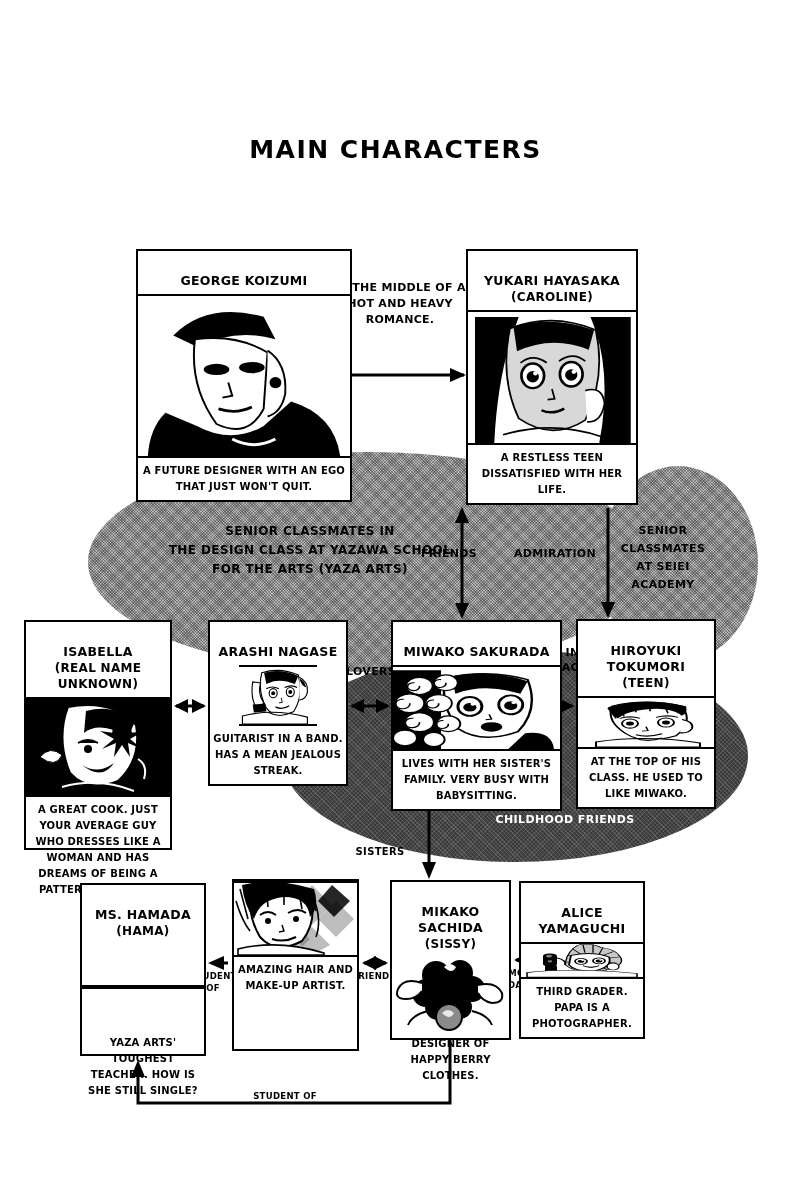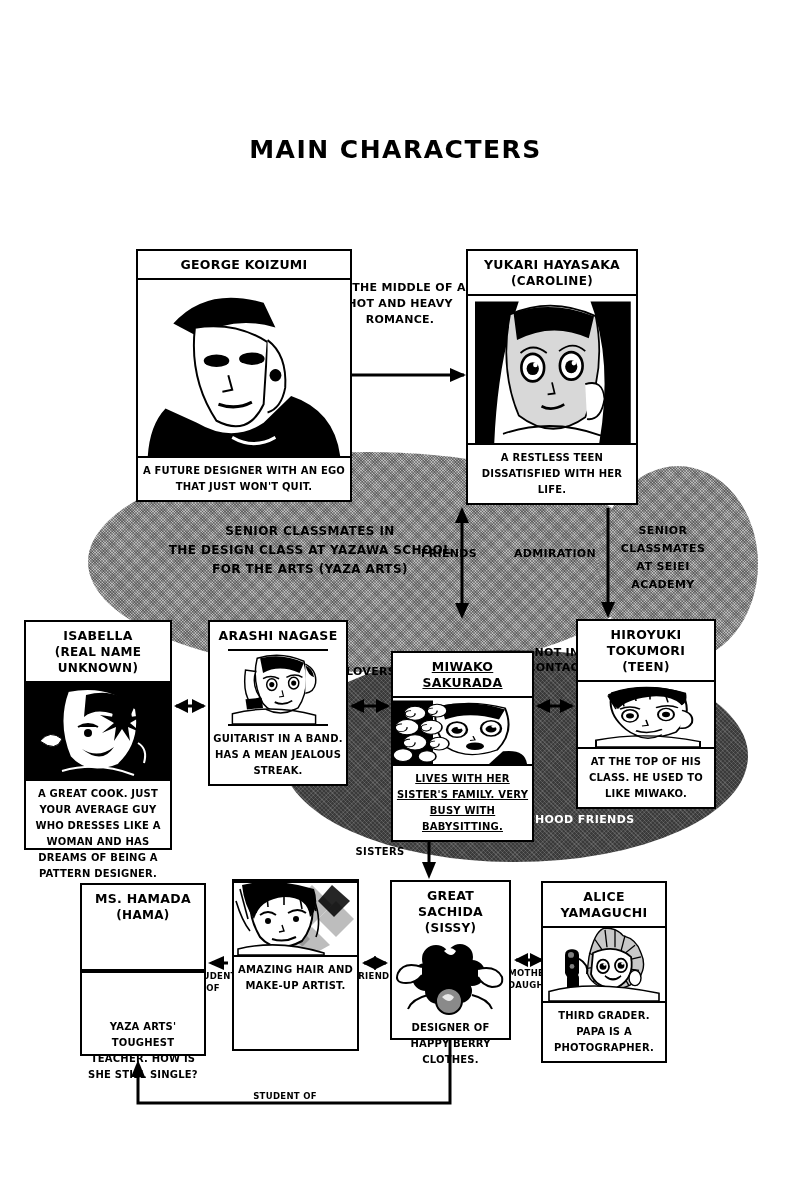--- a/index.html
+++ b/index.html
@@ -42,46 +42,46 @@
   #oval-label-yaza{left:100px;top:522px;width:420px;font-size:12px;}
   #oval-label-seiei{left:608px;top:522px;width:110px;font-size:11px;line-height:18px;}
   #oval-label-childhood{left:450px;top:810px;width:230px;color:#ffffff;font-size:11px;}
 
   
   .card{
     position:absolute;border:2px solid #000;background:#fff;
     display:flex;flex-direction:column;box-sizing:border-box;
   }
   .card .cname{
-    text-align:center;font-weight:bold;padding:6px 2px 5px;
+    text-align:center;font-weight:bold;padding:22px 2px 5px;
     font-size:12.5px;line-height:16px;letter-spacing:.3px;
   }
   .card .cname .alias{display:block;font-size:12px;}
   .card .portrait{
     flex:1 1 auto;border-top:2px solid #000;border-bottom:2px solid #000;
     position:relative;overflow:hidden;background:#fff;
   }
   .card .cdesc{
     text-align:center;font-weight:bold;font-size:10px;line-height:16px;
     padding:5px 3px 5px;letter-spacing:.2px;
   }
 
   
   .portrait svg{display:block;width:100%;height:100%;}
 
   #card-george   {left:136px;top:249px;width:216px;height:253px;}
   #card-yukari   {left:466px;top:249px;width:172px;height:256px;}
   #card-isabella {left:24px;top:620px;width:148px;height:230px;}
   #card-arashi   {left:208px;top:620px;width:140px;height:166px;align-items:center;}
-  #card-miwako   {left:391px;top:651px;width:143px;height:191px;text-decoration:underline;}
+  #card-miwako   {left:391px;top:620px;width:171px;height:191px;}
   #card-hiroyuki {left:576px;top:619px;width:140px;height:190px;}
   #card-hamada   {left:80px;top:883px;width:126px;height:173px;gap:41px;}
   #card-seiji    {left:232px;top:879px;width:127px;height:172px;}
   #card-mikako   {left:390px;top:880px;width:121px;height:160px;}
-  #card-alice    {left:541px;top:881px;width:126px;height:182px;}
+  #card-alice    {left:519px;top:881px;width:126px;height:158px;}
 
   
   .conn-label{
     position:absolute;text-align:center;font-weight:bold;
     font-size:11px;line-height:16px;letter-spacing:.3px;
   }
   .conn-label.tiny{font-size:8.5px;line-height:12px;}
   .arrow-svg{position:absolute;overflow:visible;}
   .arrow-svg line,.arrow-svg path,.arrow-svg polyline{
     stroke:#000;fill:none;stroke-width:3;
@@ -429,21 +429,21 @@
         <path d="M48 42 L50 48 L45 49" stroke="#000" stroke-width="1.4" fill="none"></path>
         <path d="M38 56 Q50 60 62 54" stroke="#000" stroke-width="2" fill="none"></path>
         <path d="M4 66 Q44 56 90 70 L90 72 L4 72 Z" fill="#fff" stroke="#000" stroke-width="1.6"></path>
       </svg>
     </div>
     <div class="cdesc">AMAZING HAIR AND MAKE-UP ARTIST.</div>
   </div>
 
   <div class="card" id="card-mikako">
     <div class="cname">
-      <span>GREAT SACHIDA</span>
+      <span>MIKAKO SACHIDA</span>
       <span class="alias">(SISSY)</span>
     </div>
     <div class="portrait" style="border:none;flex:0 0 74px;height:74px;">
       <svg viewBox="0 0 117 74" preserveAspectRatio="none">
         <rect width="117" height="74" fill="#fff"></rect>
         <g fill="#000" stroke="#000" stroke-width="2">
           <circle cx="44" cy="18" r="13"></circle>
             <circle cx="68" cy="16" r="12"></circle>
           <circle cx="34" cy="36" r="13"></circle>
             <circle cx="58" cy="34" r="14"></circle>

